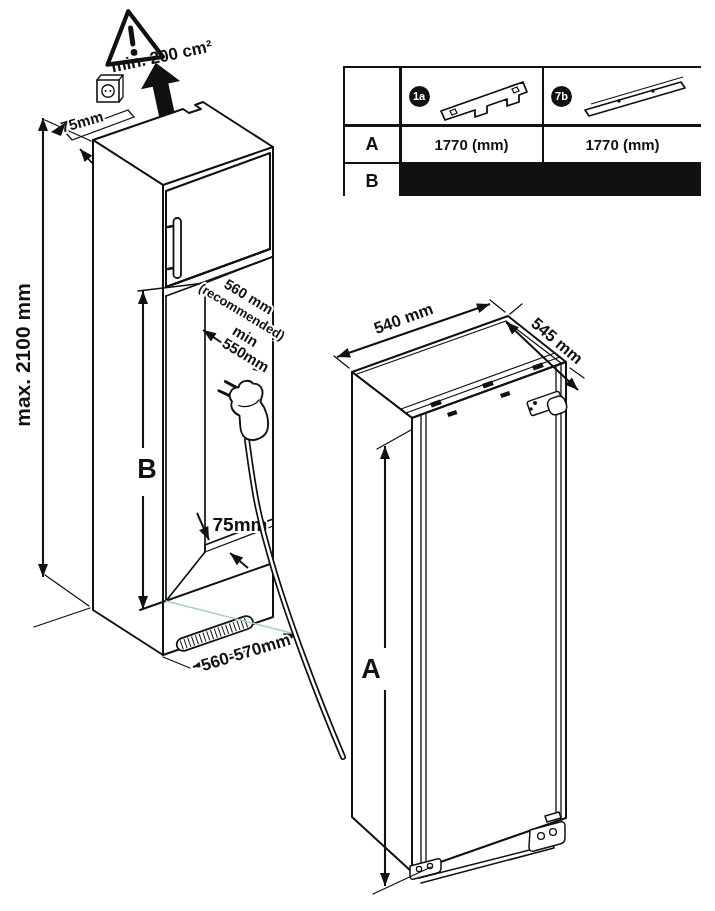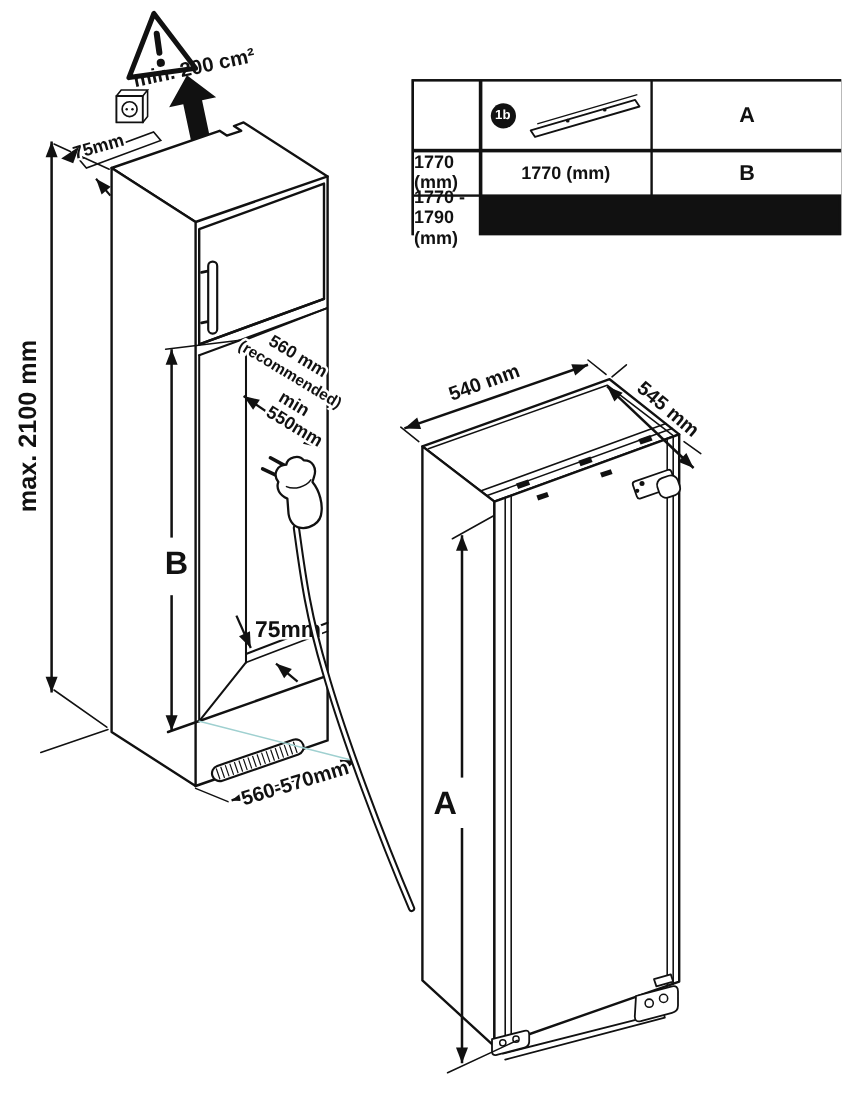--- a/index.html
+++ b/index.html
@@ -200,30 +200,36 @@
     <path class="thin" d="M377,449 L411,430 M373,894 L431,867"></path>
     <path class="dimS" d="M385,446 L385,648"></path>
     <path class="dimE" d="M385,690 L385,886"></path>
     <text x="371" y="678" font-size="27" text-anchor="middle">A</text>
   </g>
 </svg>
 
 <div class="spec-table">
   <div class="cell"></div>
   <div class="cell hdr">
-    <span class="badge">1b</span>
+    <span class="badge">1a</span>
+    <svg width="104" height="50" viewBox="0 0 104 50">
+      <path d="M6,40 L88,11 L92,21 L84,24 L84,31 L72,35 L72,28 L52,35 L52,42 L40,46 L40,39 L10,49 Z" fill="#fff" stroke="#111" stroke-width="1.8" stroke-linejoin="round"></path>
+      <path d="M15,40 l5,-2 l2,4 l-5,2 Z M77,18 l5,-2 l2,4 l-5,2 Z" fill="none" stroke="#111" stroke-width="1.3"></path>
+    </svg>
+  </div>
+  <div class="cell hdr">
+    <span class="badge">7b</span>
     <svg width="118" height="44" viewBox="0 0 118 44">
       <path d="M8,36 L104,8 L108,14 L12,42 Z" fill="#fff" stroke="#111" stroke-width="1.7" stroke-linejoin="round"></path>
       <path d="M14,30 L106,3" stroke="#111" stroke-width="1.2" fill="none"></path>
       <circle cx="42" cy="27" r="1.7" fill="#111"></circle>
       <circle cx="76" cy="17" r="1.7" fill="#111"></circle>
     </svg>
   </div>
 
   <div class="cell rowlab">A</div>
   <div class="cell">1770 (mm)</div>
   <div class="cell">1770 (mm)</div>
 
   <div class="cell rowlab">B</div>
-  <div class="cell">1770 - 1790 (mm)</div>
 </div>
 
 </div>
 
 </body></html>

